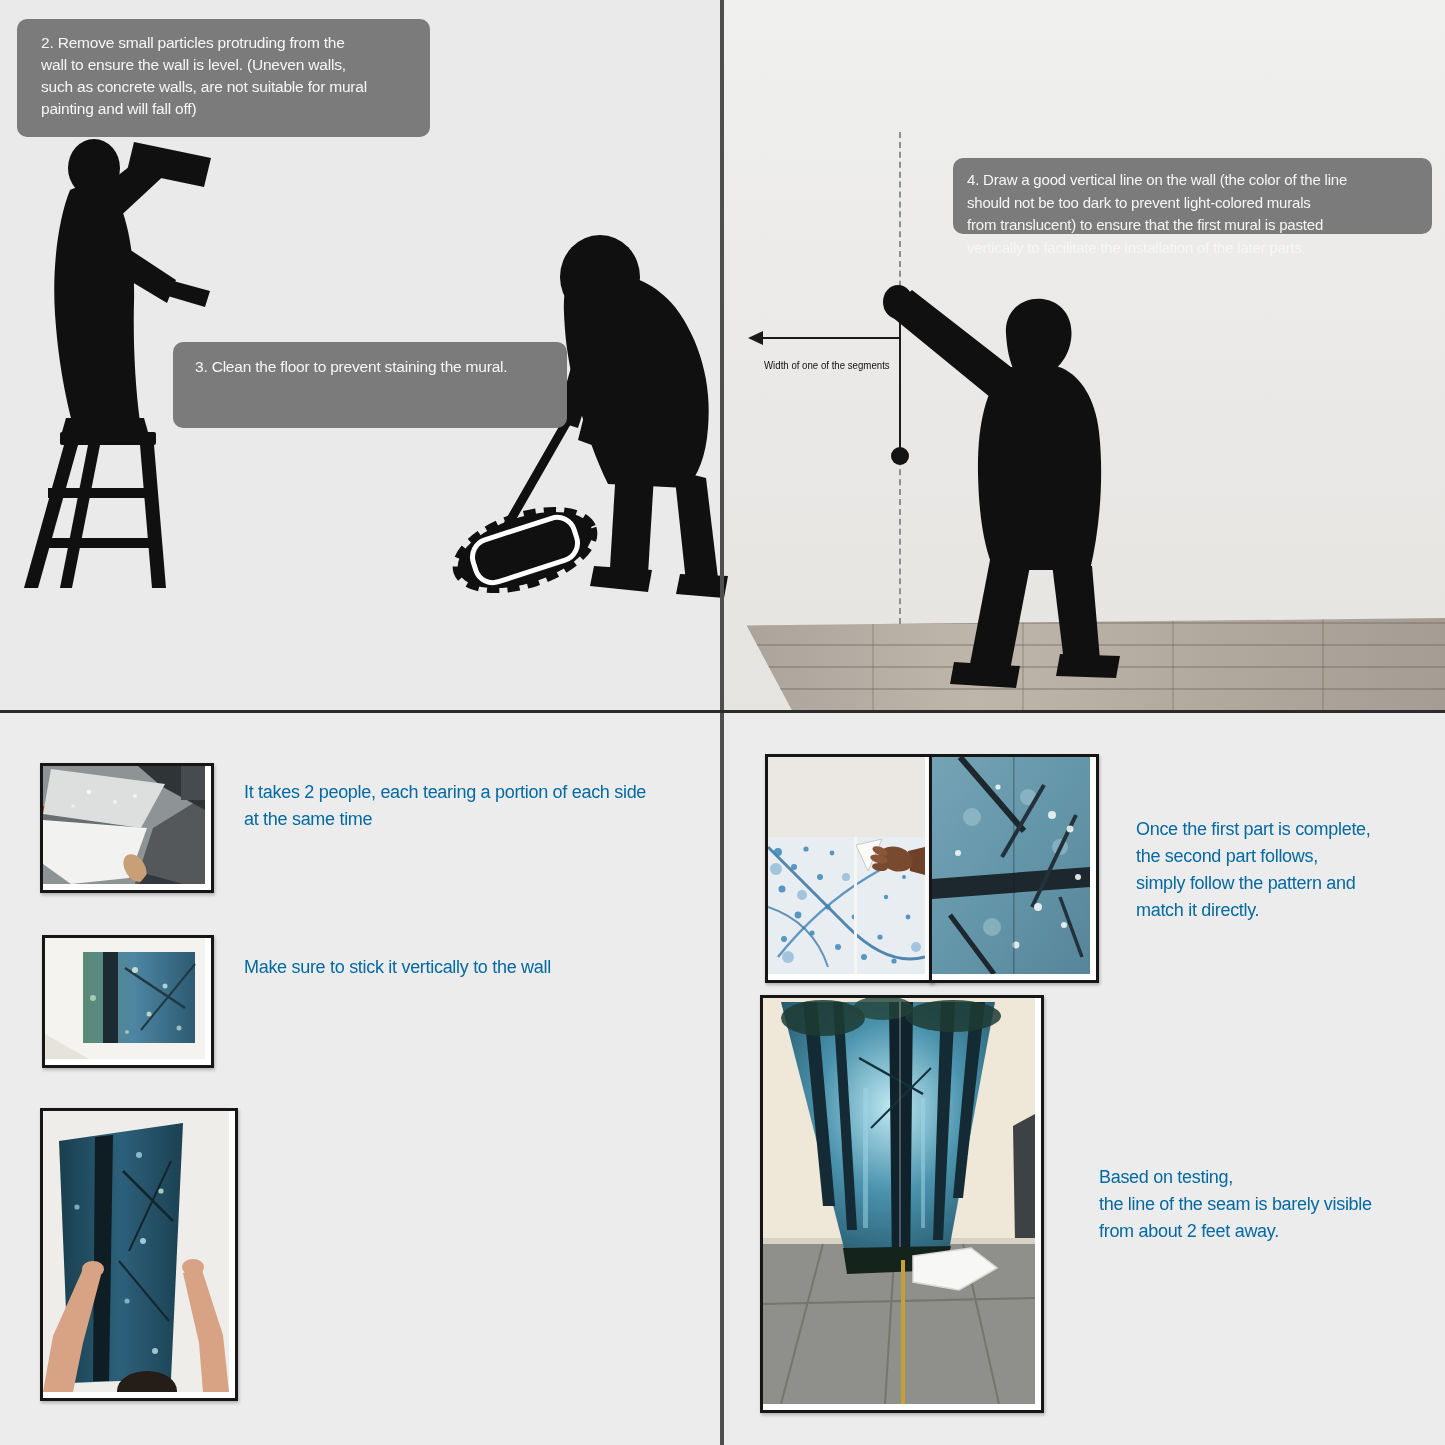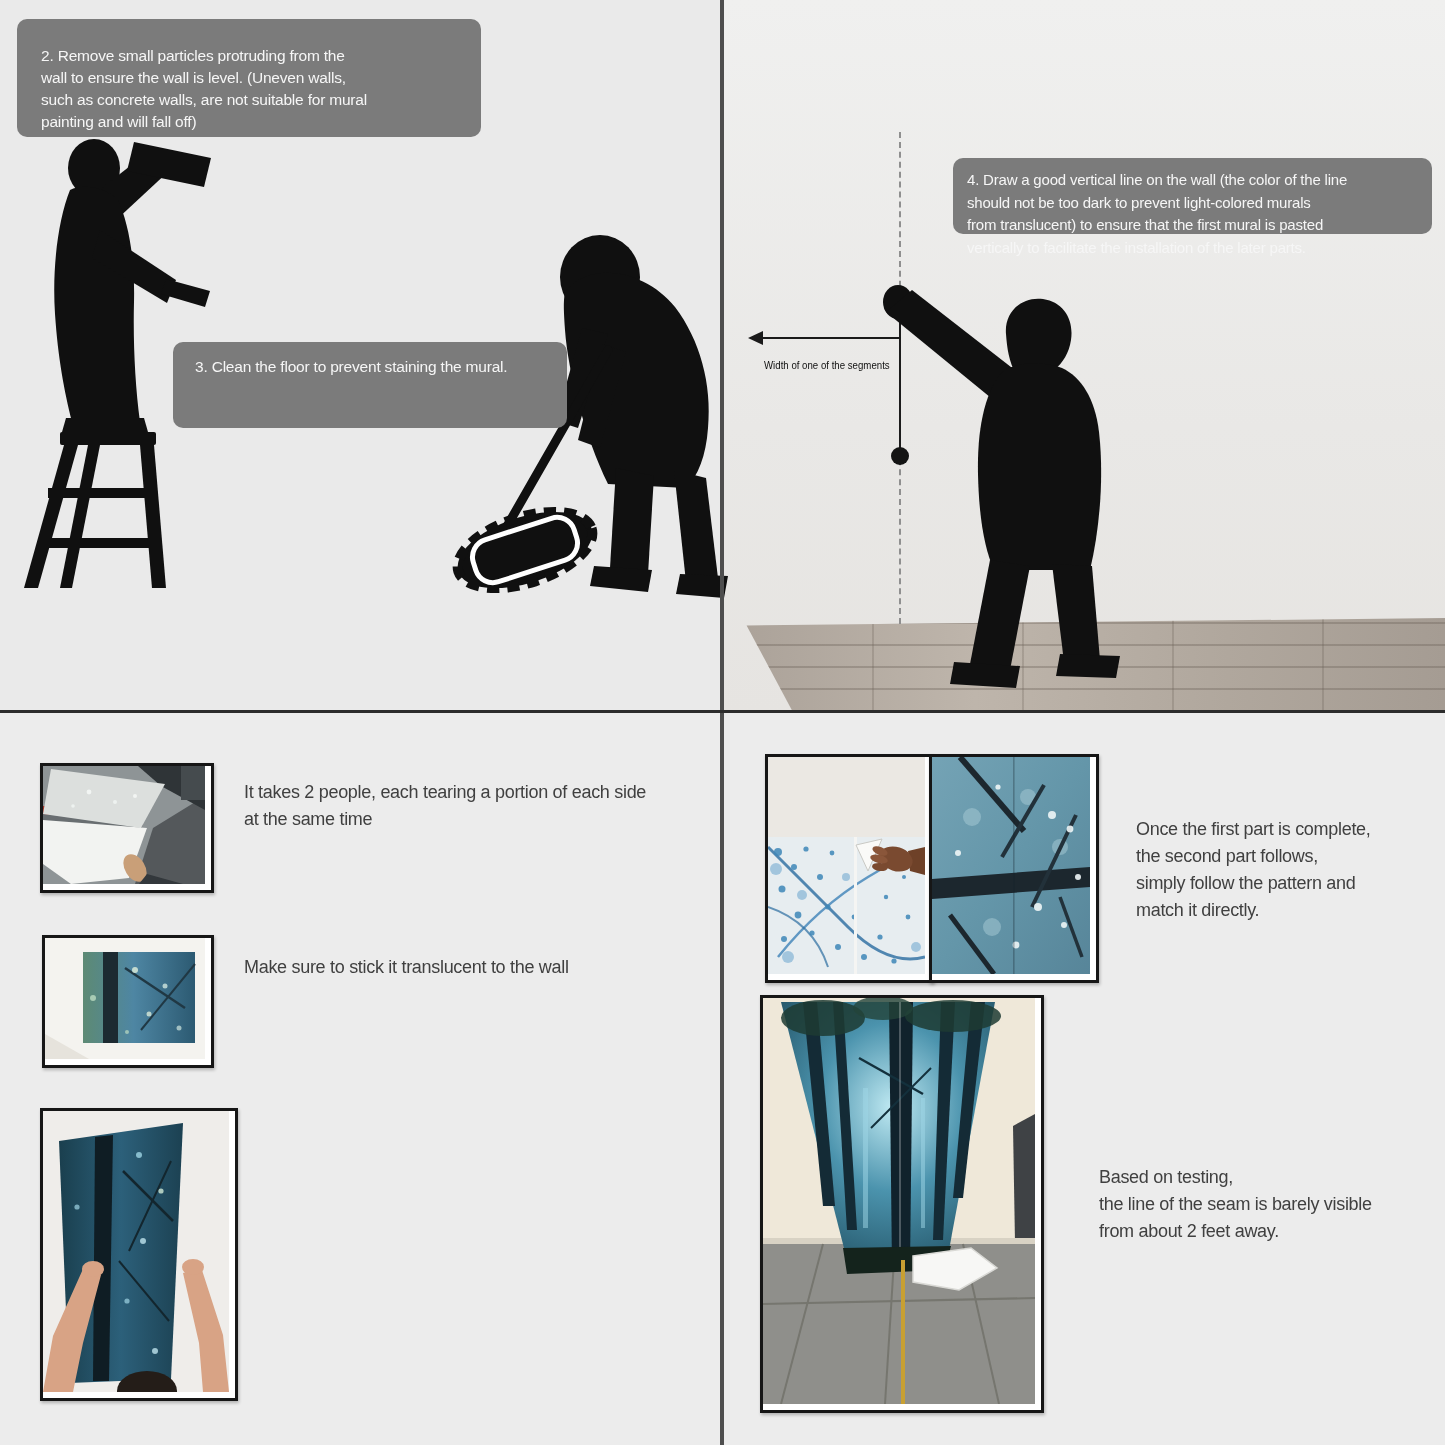--- a/index.html
+++ b/index.html
@@ -15,24 +15,24 @@
     background:linear-gradient(180deg,#f0f0ef 0%,#e9e8e6 60%,#e6e4e1 100%);
   }
   .quad-bottom{left:0;top:712px;width:1445px;height:733px;background:#ececec;}
   .divider-v{left:720px;top:0;width:4px;height:1445px;background:#4e4e4e;z-index:40;}
   .divider-h{left:0;top:710px;width:1445px;height:3px;background:#2c2c2c;z-index:40;}
   .step-box{
     background:#7b7b7b;border-radius:10px;color:#f6f6f6;
     white-space:pre-line;z-index:10;
     letter-spacing:-0.2px;
   }
-  .step-box.b2{left:17px;top:19px;width:464px;height:118px;font-size:15.5px;line-height:22px;padding:26px 10px 0 24px;box-sizing:border-box;}
+  .step-box.b2{left:17px;top:19px;width:413px;height:118px;font-size:15.5px;line-height:22px;padding:13px 10px 0 24px;box-sizing:border-box;}
   .step-box.b3{left:173px;top:342px;width:394px;height:86px;font-size:15.5px;line-height:22px;padding:14px 28px 0 22px;box-sizing:border-box;}
   .step-box.b4{left:953px;top:158px;width:479px;height:76px;font-size:15px;line-height:22.5px;padding:11px 8px 0 14px;box-sizing:border-box;}
-  .caption{white-space:pre-line;font-size:18px;line-height:27px;letter-spacing:-0.3px;color:#404040;z-index:10;}
+  .caption{white-space:pre-line;font-size:18px;line-height:27px;letter-spacing:-0.3px;color:#0369a1;z-index:10;}
   .photo{border:3px solid #161616;background:#fff;z-index:8;box-shadow:1px 2px 3px rgba(0,0,0,.25);}
   .photo svg{display:block;}
   .dash-line{left:899px;top:132px;width:0;height:492px;border-left:2px dashed #8f8f8f;z-index:6;}
   .plumb-string{left:899px;top:300px;width:2px;height:152px;background:#1c1c1c;z-index:7;}
   .plumb-bob{left:891px;top:447px;width:18px;height:18px;border-radius:50%;background:#141414;z-index:8;}
   .arrow-line{left:758px;top:337px;width:143px;height:2px;background:#1a1a1a;z-index:7;}
   .arrow-head{left:748px;top:331px;width:0;height:0;border-top:7px solid transparent;border-bottom:7px solid transparent;border-right:15px solid #1a1a1a;z-index:7;}
   .width-label{left:764px;top:359px;font-size:11.5px;color:#111;transform:scaleX(.84);transform-origin:left top;white-space:nowrap;z-index:7;}
   .wood-floor{
     left:722px;top:618px;width:723px;height:94px;z-index:5;
@@ -183,21 +183,21 @@
       <polygon points="0,281 10,225 40,158 58,164 40,232 30,281" fill="#d8a385"></polygon>
       <polygon points="186,281 180,224 158,156 140,162 156,232 160,281" fill="#d8a385"></polygon>
       <ellipse cx="50" cy="158" rx="11" ry="8" fill="#d8a385"></ellipse>
       <ellipse cx="150" cy="156" rx="11" ry="8" fill="#d8a385"></ellipse>
       <ellipse cx="104" cy="280" rx="30" ry="20" fill="#241d18"></ellipse>
     </svg>
   </div>
 
   <div class="abs caption" style="left:244px;top:779px">It takes 2 people, each tearing a portion of each side
  at the same time</div>
-  <div class="abs caption" style="left:244px;top:954px">Make sure to stick it translucent to the wall</div>
+  <div class="abs caption" style="left:244px;top:954px">Make sure to stick it vertically to the wall</div>
 
   <div class="abs photo" style="left:765px;top:754px;width:163px;height:223px">
     <svg width="157" height="217" viewBox="0 0 157 217">
       <rect width="157" height="217" fill="#ebe8e3"></rect>
       <rect x="0" y="80" width="157" height="137" fill="#e7edf0"></rect>
       <path d="M0,90 Q40,130 80,170 T157,200" stroke="#2b6ca0" stroke-width="3" fill="none" opacity=".8"></path>
       <path d="M10,200 Q50,150 100,120 T157,96" stroke="#3f82b8" stroke-width="2.5" fill="none" opacity=".8"></path>
       <path d="M0,150 Q45,165 60,210" stroke="#2b6ca0" stroke-width="2" fill="none" opacity=".7"></path>
       <g fill="#3f87b8" opacity=".85">
         <circle cx="10" cy="95" r="4"></circle>

